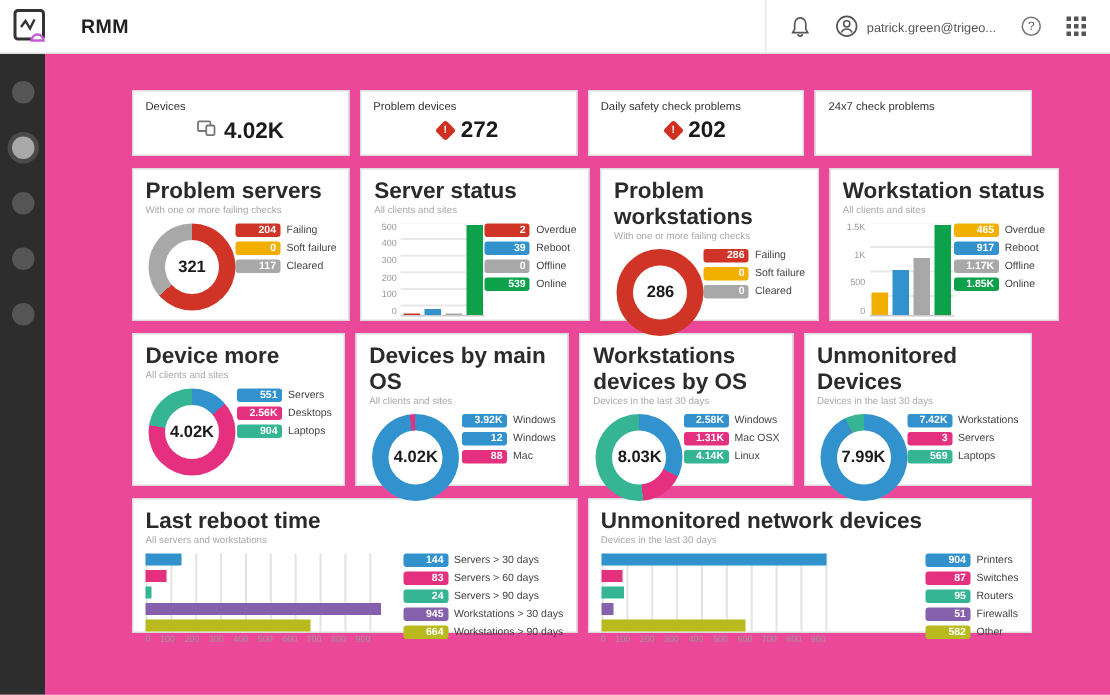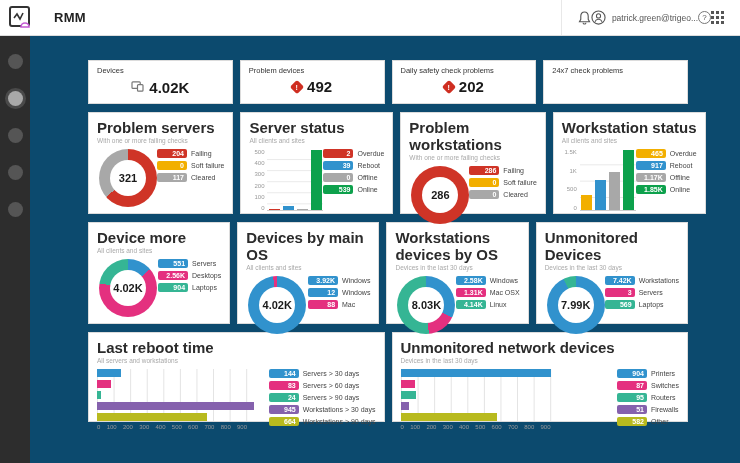--- a/index.html
+++ b/index.html
@@ -12,21 +12,21 @@
   
   .topbar {
     position:absolute; top:0; left:0; width:740px; height:36px;
     background:#fff; border-bottom:1px solid #ddd;
     display:flex; align-items:center; z-index:10;
   }
   .logo { width:24px; height:24px; margin-left:8px; flex:0 0 auto; }
   .app-title { font-size:13px; font-weight:bold; color:#222; margin-left:22px; letter-spacing:.3px; }
   .topbar-right {
     margin-left:auto; height:100%; display:flex; align-items:center;
-    gap:0; padding:0 16px; border-left:1px solid #e8e8e8;
+    gap:17px; padding:0 16px; border-left:1px solid #e8e8e8;
   }
   .icon-btn { display:flex; align-items:center; justify-content:center; cursor:pointer; }
   .user-chip { display:flex; align-items:center; gap:6px; cursor:pointer; }
   .user-email { font-size:8.5px; color:#555; max-width:110px; white-space:nowrap; overflow:hidden; }
   .help-circle {
     width:13px; height:13px; border:1px solid #777; border-radius:50%;
     font-size:8px; color:#555; display:flex; align-items:center; justify-content:center;
   }
   .grid-icon { display:grid; grid-template-columns:repeat(3,3px); grid-gap:2px; }
   .grid-icon span { width:3px; height:3px; background:#555; }
@@ -34,21 +34,21 @@
   .sidebar {
     position:absolute; top:36px; left:0; width:30px; height:427px;
     background:#2d2d2d; display:flex; flex-direction:column; align-items:center;
     padding-top:18px; gap:22px;
   }
   .nav-dot { width:15px; height:15px; border-radius:50%; background:#555; cursor:pointer; flex:0 0 auto; }
   .nav-dot.active { background:#a9a9a9; box-shadow:0 0 0 3px #4a4a4a; }
   
   .main {
     position:absolute; left:30px; top:36px; width:710px; height:427px;
-    background:#0c4a6e; padding:24px 0 0 58px;
+    background:#ec4899; padding:24px 0 0 58px;
   }
   .row { display:flex; gap:7px; width:600px; margin-bottom:8px; }
   
   .kpi-card {
     flex:1; height:44px; background:#fff; border:1px solid #dcdcdc;
     padding:5px 8px; cursor:pointer;
   }
   .kpi-label { font-size:7.5px; color:#333; }
   .kpi-value-wrap { display:flex; align-items:center; justify-content:center; gap:5px; margin-top:3px; }
   .kpi-value { font-size:15px; font-weight:bold; color:#1a1a1a; }
@@ -164,21 +164,21 @@
             </svg></span>
           <span class="kpi-value">4.02K</span>
         </div>
       </div>
       <div class="kpi-card">
         <div class="kpi-label">Problem devices</div>
         <div class="kpi-value-wrap">
           <span class="diamond">
             <i>!</i>
           </span>
-          <span class="kpi-value">492</span>
+          <span class="kpi-value">272</span>
         </div>
       </div>
       <div class="kpi-card">
         <div class="kpi-label">Daily safety check problems</div>
         <div class="kpi-value-wrap">
           <span class="diamond">
             <i>!</i>
           </span>
           <span class="kpi-value">202</span>
         </div>

